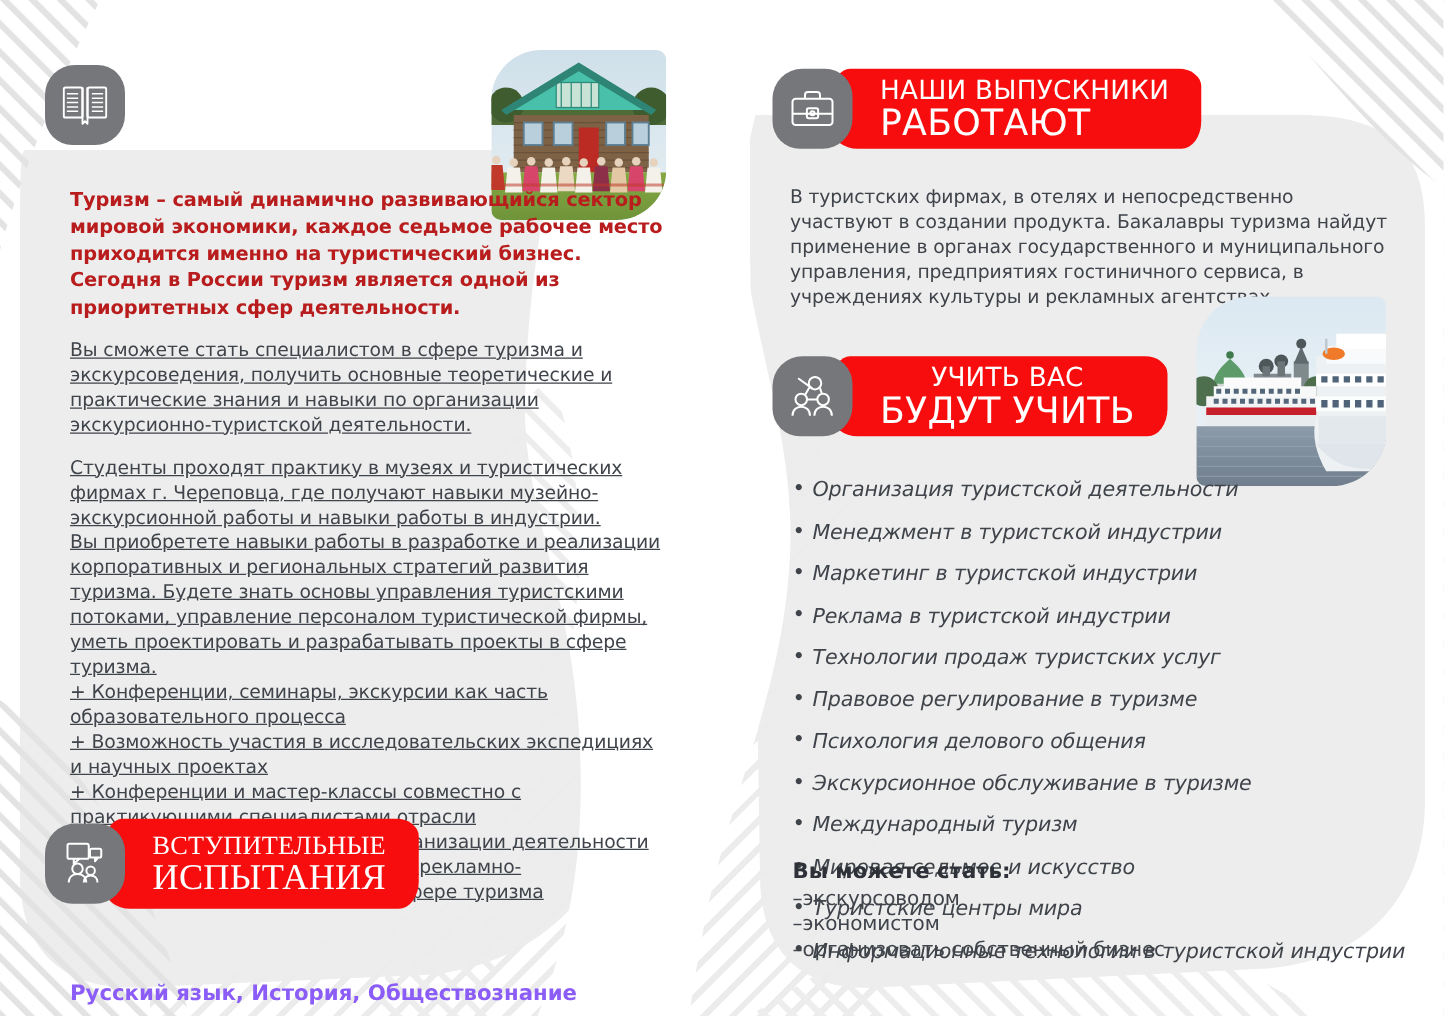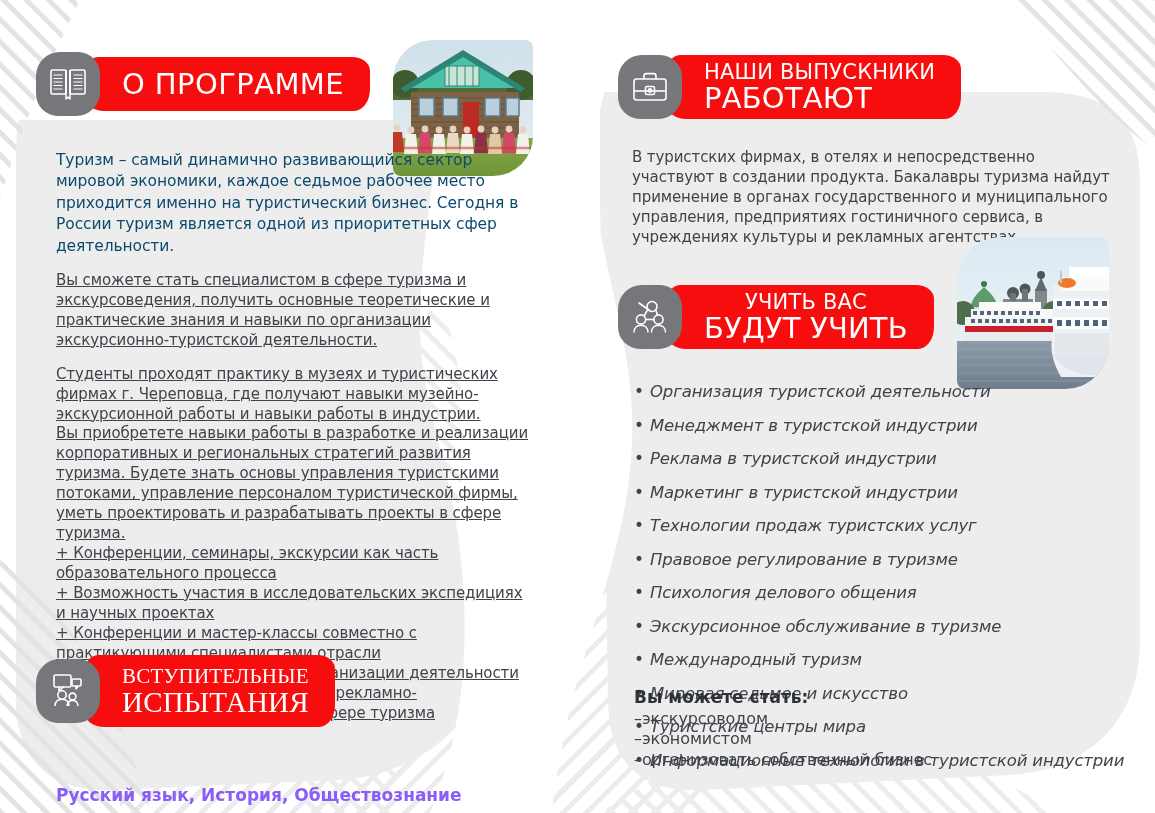--- a/index.html
+++ b/index.html
@@ -47,21 +47,21 @@
   .ttl .l2{display:block;font-size:29px;font-weight:400;letter-spacing:.2px;margin-top:1px;}
   .ttl .single{display:block;font-size:29px;font-weight:400;letter-spacing:.4px;}
 
   
   .photo{position:absolute;overflow:hidden;border-radius:38px 6px 38px 6px;}
   .photo svg{display:block;}
 
   
   .col{position:absolute;color:#3b3f45;}
   .lead{
-    font-weight:400;font-size:15.5px;line-height:1.38;color:#0c4a6e;
+    font-weight:700;font-size:15.5px;line-height:1.38;color:#b91c1c;
     letter-spacing:-0.1px;
   }
   .para{font-size:15px;line-height:1.33;color:#3f434a;margin-top:14px;letter-spacing:-0.1px;text-decoration:underline;}
   .para.tight{margin-top:14px;}
   .plainblock{font-size:15px;line-height:1.33;color:#3f434a;letter-spacing:-0.1px;}
   .exam-line{font-weight:700;font-size:17px;color:#8b5cf6;margin-top:41px;}
 
   ul.courses{list-style:none;margin:0;padding:0;font-style:italic;}
   ul.courses li{
     font-size:16.5px;line-height:1.0;color:#3f434a;
@@ -140,25 +140,20 @@
   <div class="banner" style="left:36px;top:52px;">
     <div class="badge">
       <svg width="36" height="32" viewBox="0 0 36 32" fill="none" stroke="#ffffff" stroke-width="1.6">
         <rect x="1" y="2" width="15" height="24" rx="1.5"></rect>
         <rect x="20" y="2" width="15" height="24" rx="1.5"></rect>
         <path d="M16 2 L16 26 M20 2 L20 26"></path>
         <path d="M3.5 7h9 M3.5 10.5h9 M3.5 14h9 M3.5 17.5h9 M3.5 21h9" stroke-width="1.2"></path>
         <path d="M23.5 7h9 M23.5 10.5h9 M23.5 14h9 M23.5 17.5h9 M23.5 21h9" stroke-width="1.2"></path>
         <path d="M16 26 L16 31 L18 29 L20 31 L20 26" stroke-width="1.5" stroke-linejoin="round"></path>
       </svg>
-    </div>
-    <div class="ribbon" style="height:54px;min-width:228px;">
-      <span class="ttl">
-          <span class="single">О ПРОГРАММЕ</span>
-        </span>
     </div>
   </div>
 
   <div class="photo" style="left:393px;top:40px;width:140px;height:136px;border-radius:40px 8px 40px 8px;">
     <svg width="140" height="136" viewBox="0 0 140 136">
       <defs>
         <clipPath id="cp1">
             <rect x="0" y="0" width="140" height="136" rx="0"></rect>
           </clipPath>
         <linearGradient id="sky1" x1="0" y1="0" x2="0" y2="1">
@@ -433,22 +428,22 @@
           <path d="M96 118 C106 132 120 138 136 138 L152 138 L152 118 Z" fill="#dfe5ea"></path>
         </g>
       </g>
     </svg>
   </div>
 
   <div class="col" style="left:634px;top:384px;width:500px;">
     <ul class="courses">
       <li>Организация туристской деятельности</li>
       <li>Менеджмент в туристской индустрии</li>
+      <li>Маркетинг в туристской индустрии</li>
       <li>Реклама в туристской индустрии</li>
-      <li>Маркетинг в туристской индустрии</li>
       <li>Технологии продаж туристских услуг</li>
       <li>Правовое регулирование в туризме</li>
       <li>Психология делового общения</li>
       <li>Экскурсионное обслуживание в туризме</li>
       <li>Международный туризм</li>
       <li>Мировая седьмое и искусство</li>
       <li>Туристские центры мира</li>
       <li>Информационные технологии в туристской индустрии</li>
     </ul>
   </div>

